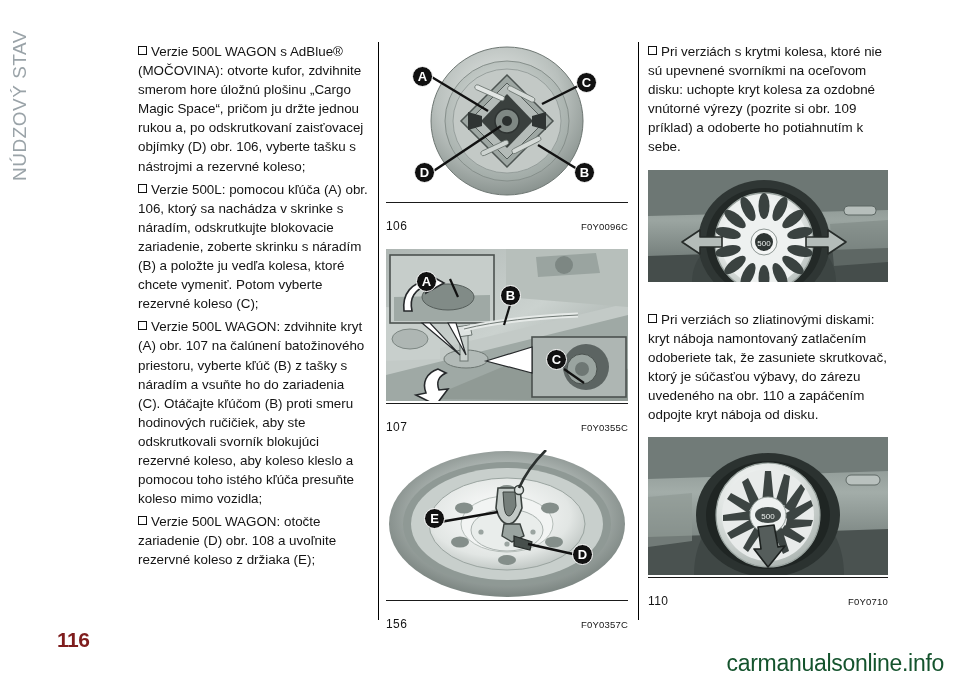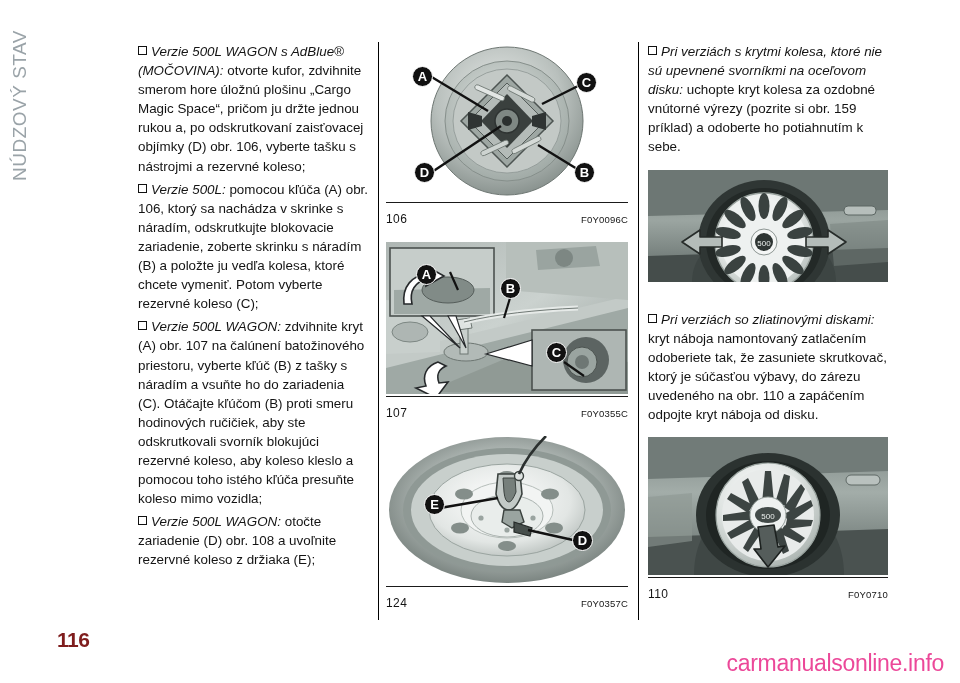--- a/index.html
+++ b/index.html
@@ -48,21 +48,21 @@
     color: #7f1d1d;
     letter-spacing: -0.5px;
   }
 
   
   .watermark {
     position: absolute;
     right: 16px;
     bottom: 6px;
     font-size: 23px;
-    color: #ec4899;
+    color: #14532d;
     letter-spacing: -0.3px;
   }
 
   
   .col {
     position: absolute;
     top: 42px;
   }
   .col-1 { left: 138px; width: 232px; }
   .col-2 { left: 386px; width: 242px; }
@@ -80,21 +80,21 @@
 
   
   p.body {
     margin: 0 0 0 0;
     font-size: 13.4px;
     line-height: 19.1px;
     color: #141414;
     text-align: left;
   }
   p.body + p.body { margin-top: 4px; }
-  .it { font-style: italic; }
+  .it { }
   .bullet-sq {
     display: inline-block;
     width: 7px;
     height: 7px;
     border: 1.4px solid #111;
     background: #fff;
     margin-right: 4px;
     vertical-align: 1px;
   }
 
@@ -102,21 +102,21 @@
   .figure { position: relative; }
   .fig-img {
     position: relative;
     width: 100%;
     overflow: hidden;
     background: #3b82f6;
   }
   .fig-caption {
     border-top: 1.6px solid #1a1a1a;
     margin-top: 2px;
-    padding-top: 9px;
+    padding-top: 16px;
     display: flex;
     justify-content: space-between;
     align-items: baseline;
   }
   .fig-num {
     font-size: 12px;
     color: #141414;
     letter-spacing: 0.4px;
   }
   .fig-code {
@@ -336,31 +336,31 @@
         <path d="M118 74 L134 74 L138 86 L126 92 L116 86 Z" fill="#9aa4a0" stroke="#3b423f" stroke-width="1.4"></path>
         <path d="M128 86 L146 92 L144 100 L128 96 Z" fill="#474f4c" stroke="#262b29" stroke-width="1.2"></path>
 
         <line x1="54" y1="72" x2="112" y2="62" stroke="#111" stroke-width="2.4"></line>
         <line x1="196" y1="106" x2="142" y2="94" stroke="#111" stroke-width="2.4"></line>
       </svg>
       <div class="callout" style="left:38px; top:58px;">E</div>
       <div class="callout" style="left:186px; top:94px;">D</div>
     </div>
     <div class="fig-caption">
-      <span class="fig-num">124</span>
+      <span class="fig-num">156</span>
       <span class="fig-code">F0Y0357C</span>
     </div>
   </div>
 
 </div>
 
 <div class="col col-3">
 
   <p class="body">
-    <span class="bullet-sq"></span><span class="it">Pri verziách s krytmi kolesa, ktoré nie sú upevnené svorníkmi na oceľovom disku:</span><span> uchopte kryt kolesa za ozdobné vnútorné výrezy (pozrite si obr. 159 príklad) a odoberte ho potiahnutím k sebe.</span>
+    <span class="bullet-sq"></span><span class="it">Pri verziách s krytmi kolesa, ktoré nie sú upevnené svorníkmi na oceľovom disku:</span><span> uchopte kryt kolesa za ozdobné vnútorné výrezy (pozrite si obr. 109 príklad) a odoberte ho potiahnutím k sebe.</span>
   </p>
 
   <div class="figure" style="margin-top:13px;">
     <div class="fig-img" style="height:112px;">
       <svg width="240" height="112" viewBox="0 0 240 112">
         <defs>
           <linearGradient id="body109" x1="0" y1="0" x2="0" y2="1">
             <stop offset="0%" stop-color="#737d7a"></stop>
             <stop offset="45%" stop-color="#9ba5a1"></stop>
             <stop offset="100%" stop-color="#5c6663"></stop>

